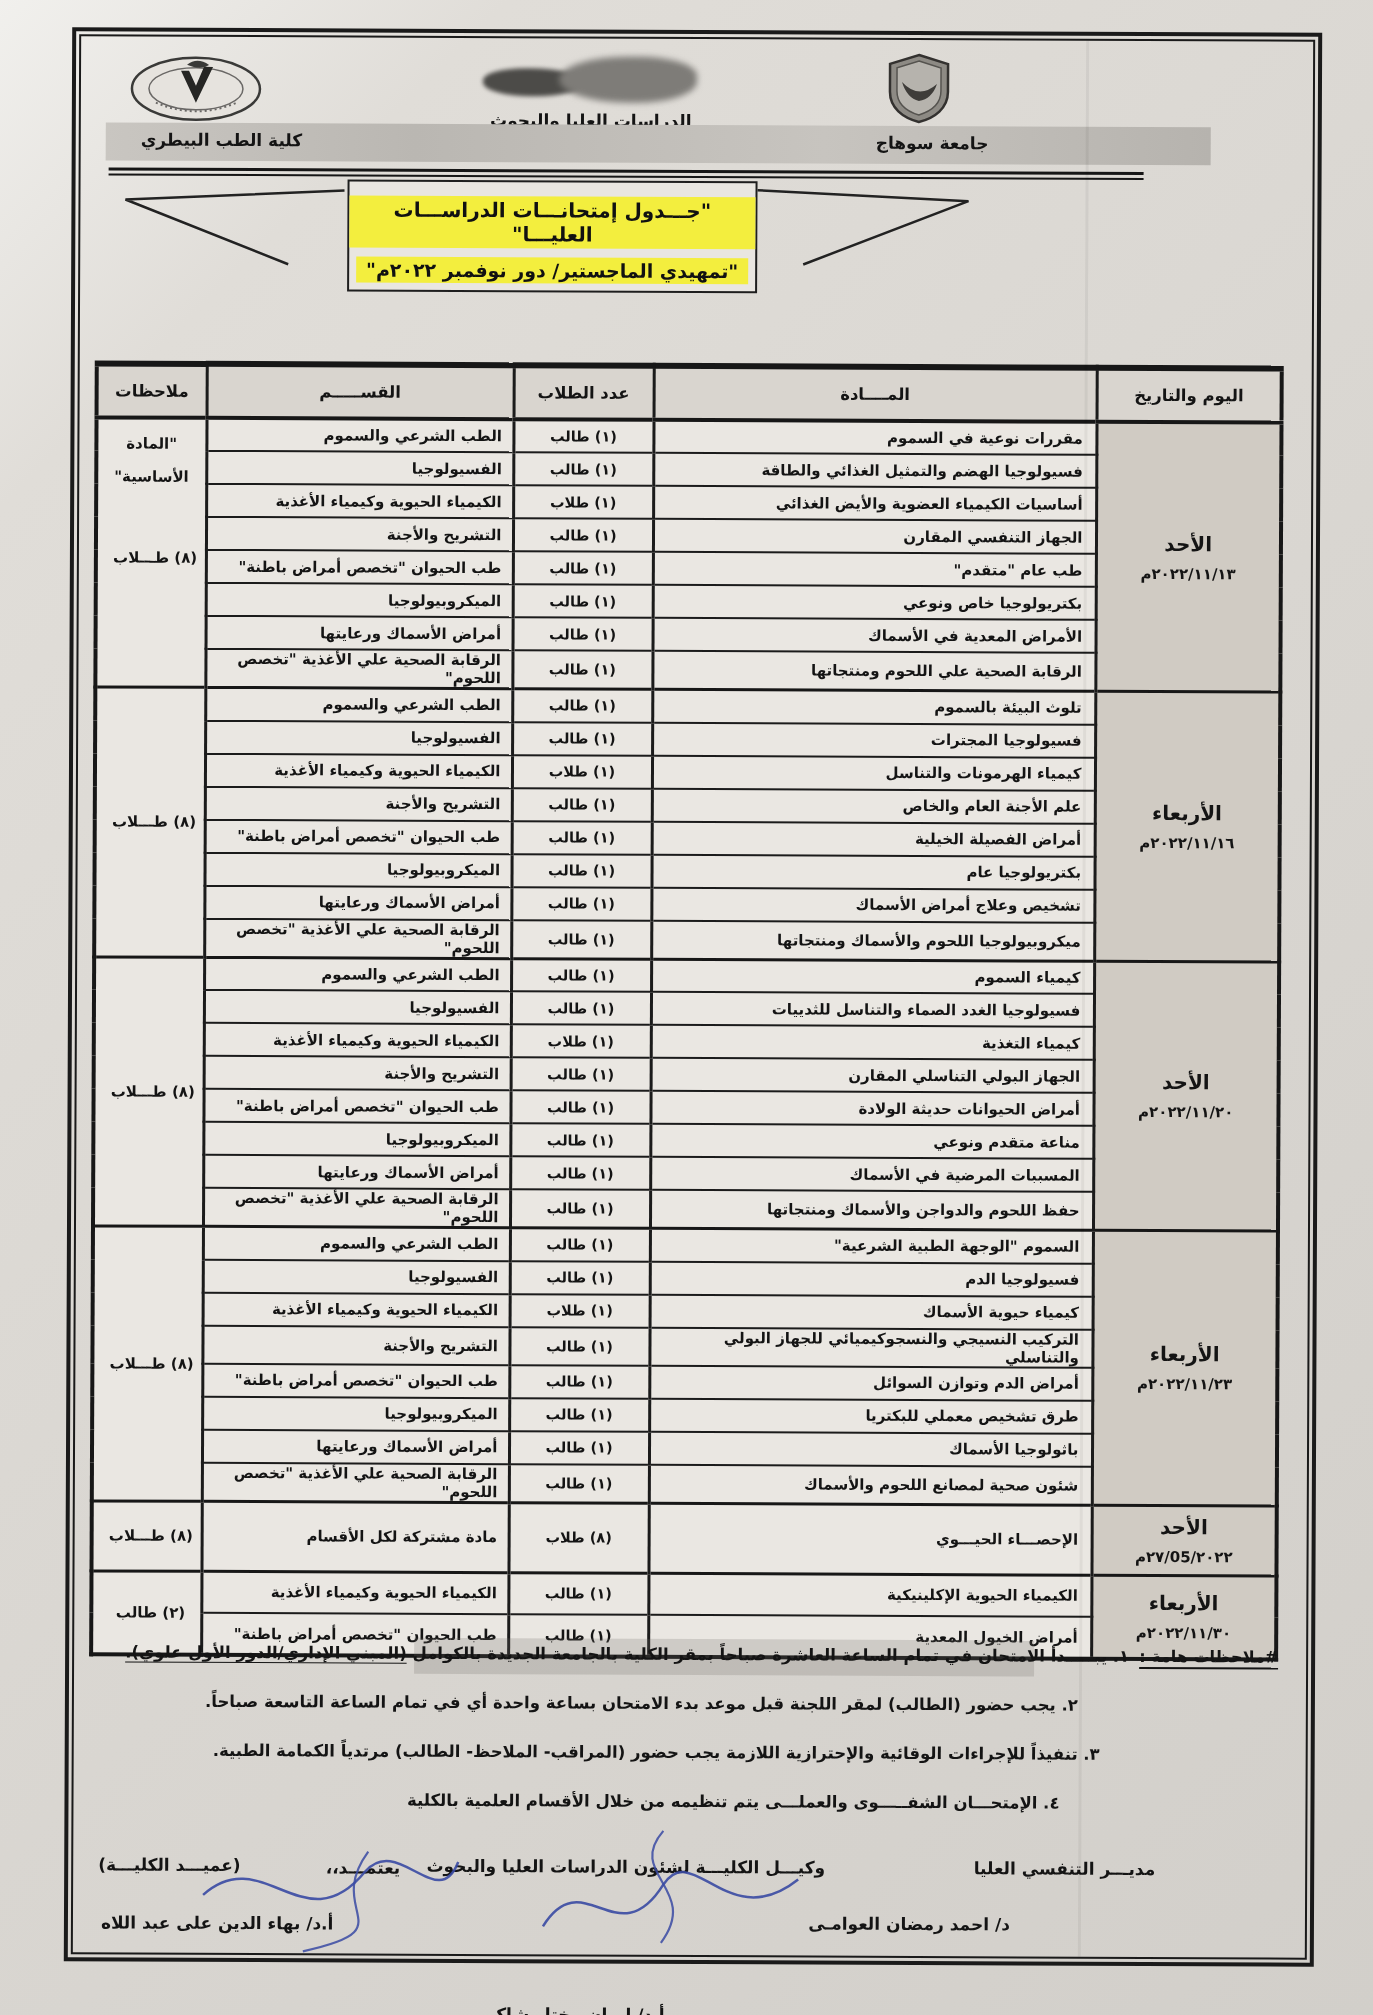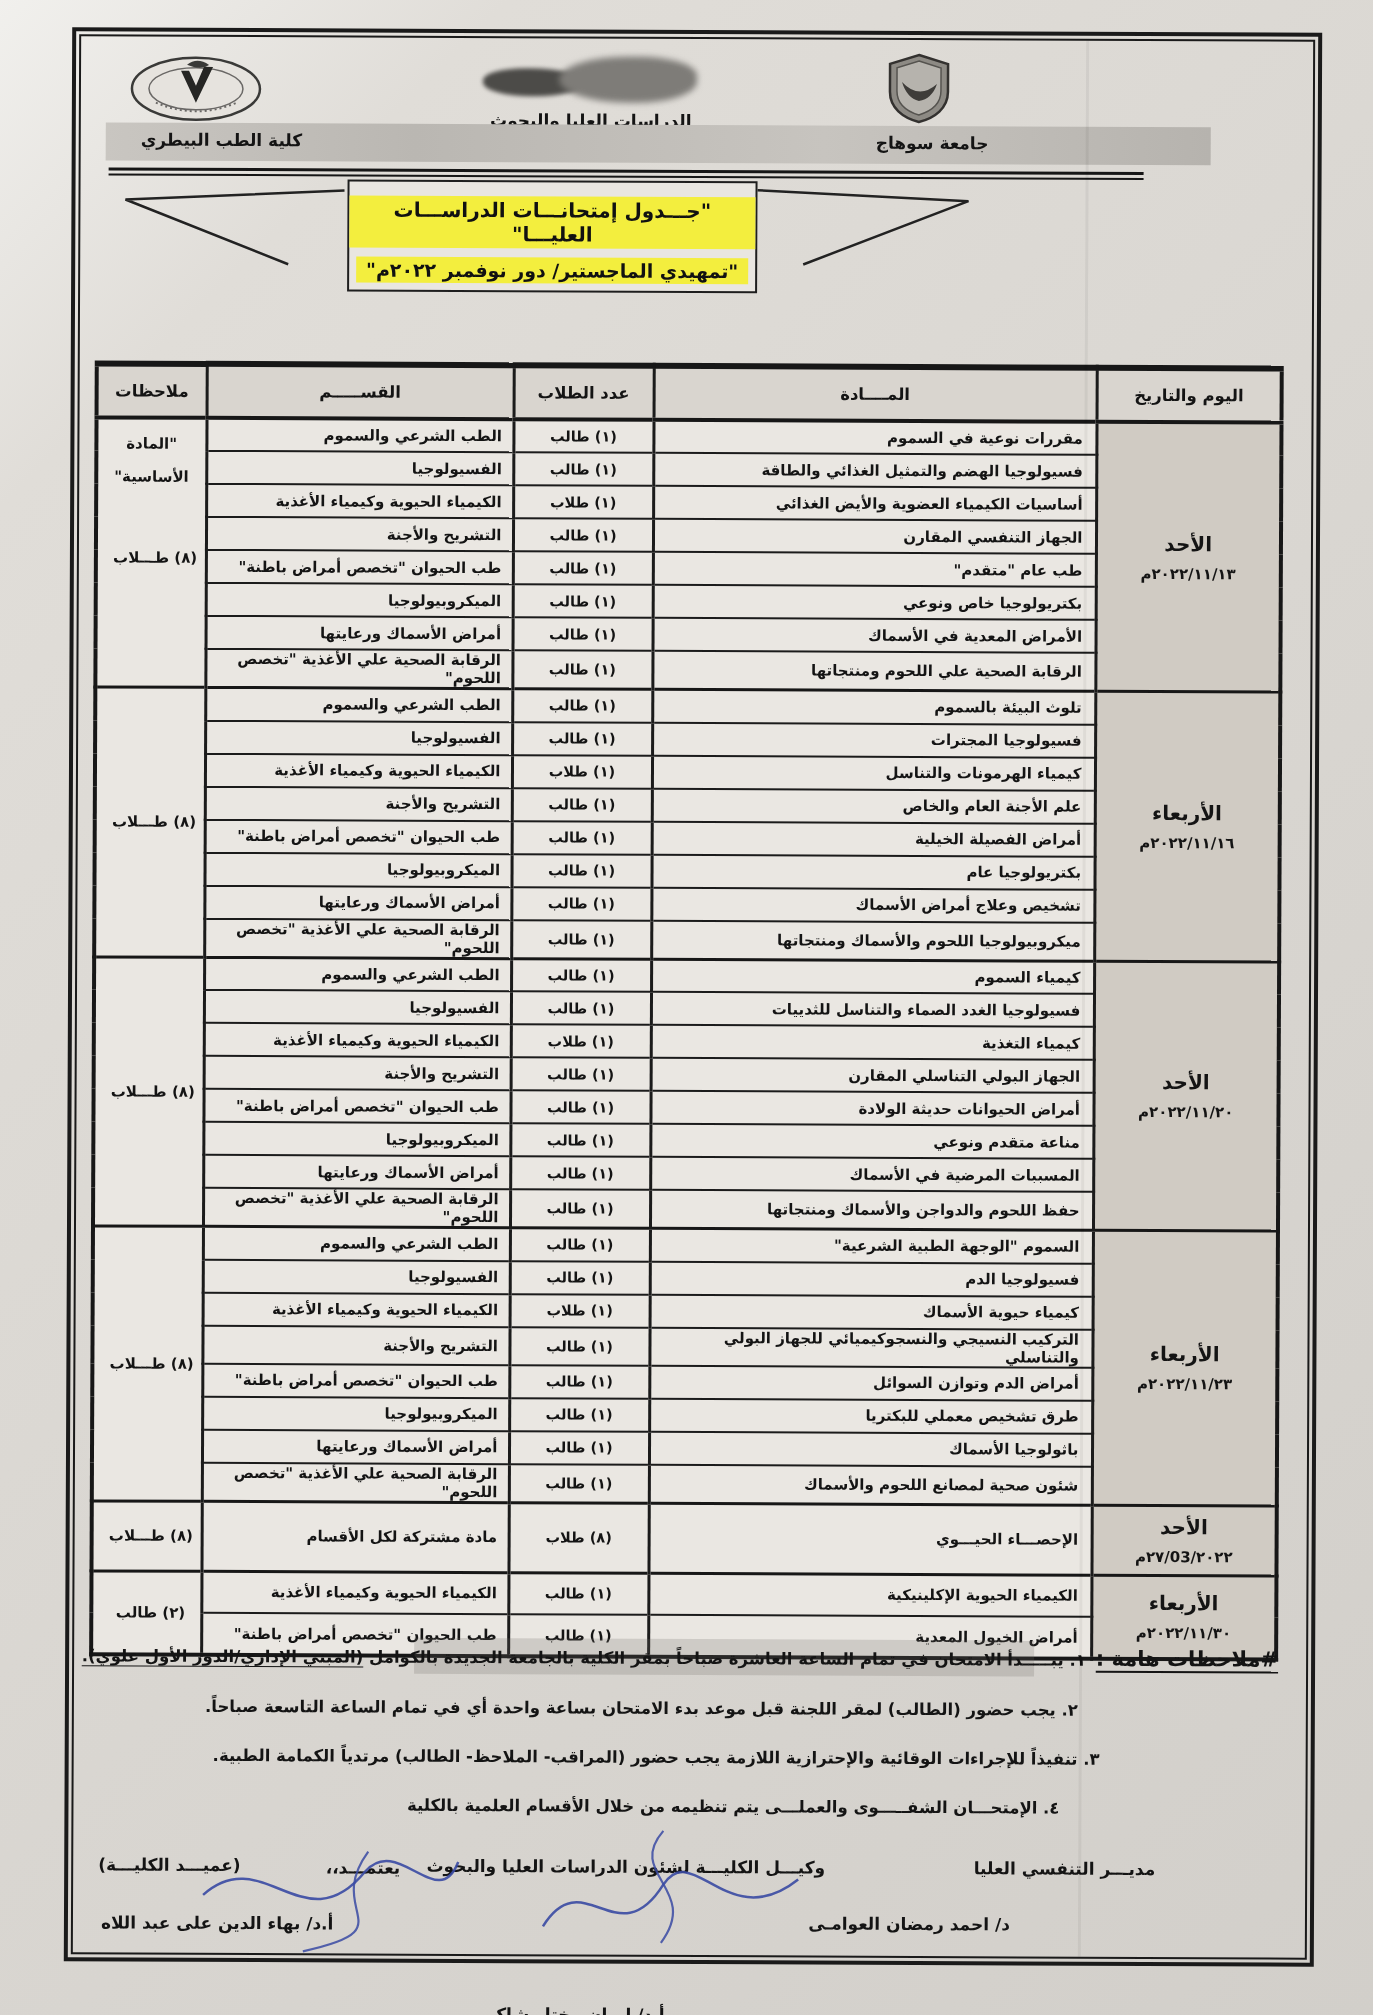--- a/index.html
+++ b/index.html
@@ -61,21 +61,21 @@
   .note-count{position:absolute;top:50%;left:8px;right:0;transform:translateY(-50%);}
   .note-cell.has-top .note-count{top:52%;}
 
   
   #important-notes{position:absolute;right:28px;top:1606px;width:1185px;font-size:16.5px;}
   .note-line{margin-bottom:30px;white-space:nowrap;}
   .note-line.n1{padding-right:200px;}
   .note-line.n2{padding-right:178px;}
   .note-line.n3{padding-right:218px;}
   .notes-label{text-decoration:underline;text-decoration-thickness:2px;
-    text-underline-offset:5px;margin-left:10px;font-size:21px;}
+    text-underline-offset:5px;margin-left:10px;font-size:16px;}
   .note-tail{text-decoration:underline;text-underline-offset:4px;}
   .scan-shade{position:absolute;left:340px;top:1600px;width:620px;height:36px;
     background:rgba(110,105,98,0.22);}
   .fold-line{position:absolute;left:1005px;top:0;width:3px;height:100%;
     background:rgba(0,0,0,0.05);}
 
   
   .sig-title{position:absolute;font-size:17px;white-space:nowrap;}
   .sig-name{position:absolute;font-size:17px;white-space:nowrap;}
   .t-director{right:150px;top:1818px;}
@@ -354,21 +354,21 @@
             <tr class="data-row">
               <td class="subject-cell">شئون صحية لمصانع اللحوم والأسماك</td>
               <td class="count-cell">(١) طالب</td>
               <td class="dept-cell">الرقابة الصحية علي الأغذية "تخصص اللحوم"</td>
             </tr>
           </tbody>
           <tbody class="group group4">
             <tr class="data-row">
               <td class="date-cell" rowspan="1">
                 <div class="day">الأحد</div>
-                <div class="date">٢٠٢٢/03/٢٧م</div>
+                <div class="date">٢٠٢٢/05/٢٧م</div>
               </td>
               <td class="subject-cell">الإحصـــاء الحيـــوي</td>
               <td class="count-cell">(٨) طلاب</td>
               <td class="dept-cell">مادة مشتركة لكل الأقسام</td>
               <td class="note-cell" rowspan="1">
                 <div class="note-count">(٨) طـــلاب</div>
               </td>
             </tr>
           </tbody>
           <tbody class="group group5">

